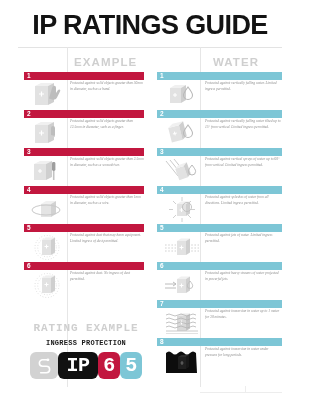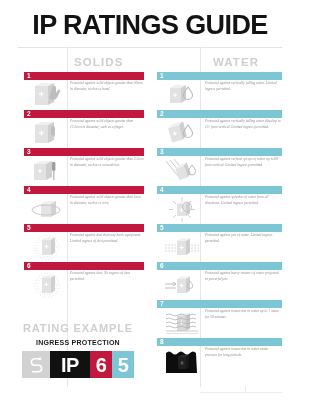--- a/index.html
+++ b/index.html
@@ -73,37 +73,37 @@
     font-size:3.6px;
     line-height:1.55;
     color:#8e8e8e;
     font-style:italic;
     font-family:"Liberation Serif", serif;
   }
   .col.water .desc{left:48px;width:76px;}
   .col.water .icon{left:8px;}
 
   
-  .example{position:absolute;left:16px;top:322px;width:124px;}
+  .example{position:absolute;left:24px;top:322px;width:124px;font-family:Liberation Mono, monospace;}
   .ex-title{
     font-size:11px;font-weight:bold;letter-spacing:0.9px;color:#cfcfcf;
     text-align:center;
   }
   .ex-sub{
     margin-top:5px;
     font-size:7px;font-weight:bold;letter-spacing:0.25px;color:#1a1a1a;
     text-align:center;
   }
   .badge{
     margin-top:5px;margin-left:6px;
     display:flex;height:27px;width:112px;align-items:stretch;
   }
   .badge-seg{
     display:flex;align-items:center;justify-content:center;
-    font-size:20px;font-weight:bold;line-height:1;letter-spacing:-0.5px;
+    font-size:20px;font-weight:bold;line-height:1;letter-spacing:-0.5px;border-radius:6px;
   }
   .seg-logo{width:28px;background:#d2d2d2;}
   .seg-ip{width:40px;background:#111111;color:#ffffff;}
   .seg-six{width:22px;background:#c2173f;color:#ffffff;}
   .seg-five{width:22px;background:#7dc6d6;color:#ffffff;}
   .logo-glyph{width:19px;height:19px;}
 
   .rule-bot{
     position:absolute;left:200px;top:392px;width:82px;height:1px;background:#ededed;
   }
@@ -115,21 +115,21 @@
 <body>
 
 <div class="page">
 
   <div class="title">IP RATINGS GUIDE</div>
   <div class="rule-top"></div>
 
   <div class="vdiv a"></div>
   <div class="vdiv b"></div>
 
-  <div class="colhead solids">SOLIDS</div>
+  <div class="colhead solids">EXAMPLE</div>
   <div class="colhead water">WATER</div>
 
   <div class="col solids">
 
     <div class="row">
       <div class="bar">
         <span class="num">1</span>
       </div>
       <div class="rowbody">
         <div class="icon">

